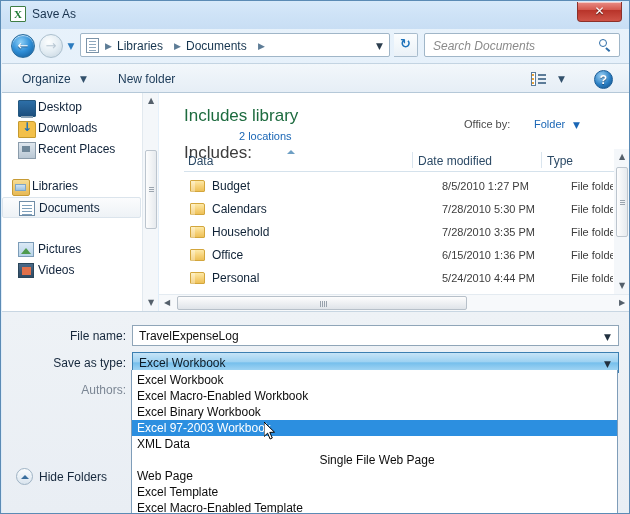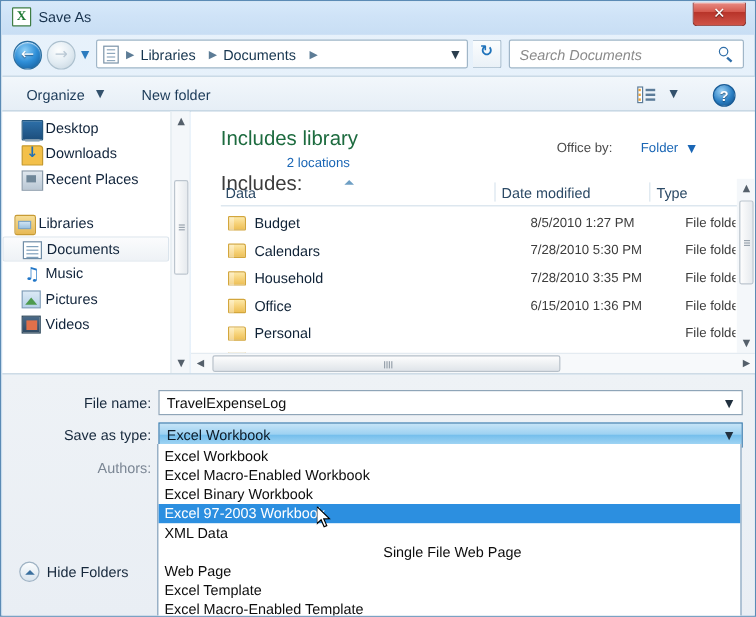--- a/index.html
+++ b/index.html
@@ -487,24 +487,20 @@
     <div class="nav-item root" style="top:83px;">
       <div class="ic ic-lib"></div>
       <div class="nav-label">Libraries</div>
     </div>
     <div class="nav-item selected" style="top:104px;">
       <div class="ic ic-doc">
           <i></i>
         </div>
       <div class="nav-label">Documents</div>
     </div>
-    <div class="nav-item" style="top:125px;">
-      <div class="ic ic-music"></div>
-      <div class="nav-label">Music</div>
-    </div>
     <div class="nav-item" style="top:146px;">
       <div class="ic ic-pictures"></div>
       <div class="nav-label">Pictures</div>
     </div>
     <div class="nav-item" style="top:167px;">
       <div class="ic ic-videos"></div>
       <div class="nav-label">Videos</div>
     </div>
   </div>
 
@@ -551,20 +547,21 @@
     </div>
     <div class="row" style="top:152px;">
       <div class="folder-ic"></div>
       <div class="rname">Office</div>
       <div class="rdate">6/15/2010 1:36 PM</div>
       <div class="rtype">File folde</div>
     </div>
     <div class="row" style="top:175px;">
       <div class="folder-ic"></div>
       <div class="rname">Personal</div>
+      <div class="rdate">5/24/2010 4:44 PM</div>
       <div class="rtype">File folde</div>
     </div>
     <div class="row-partial"></div>
 
     <div class="file-vscroll">
       <div class="sb-arrow" style="top:0;">▲</div>
       <div class="file-vthumb"></div>
       <div class="sb-arrow" style="bottom:0;">▼</div>
     </div>
 

